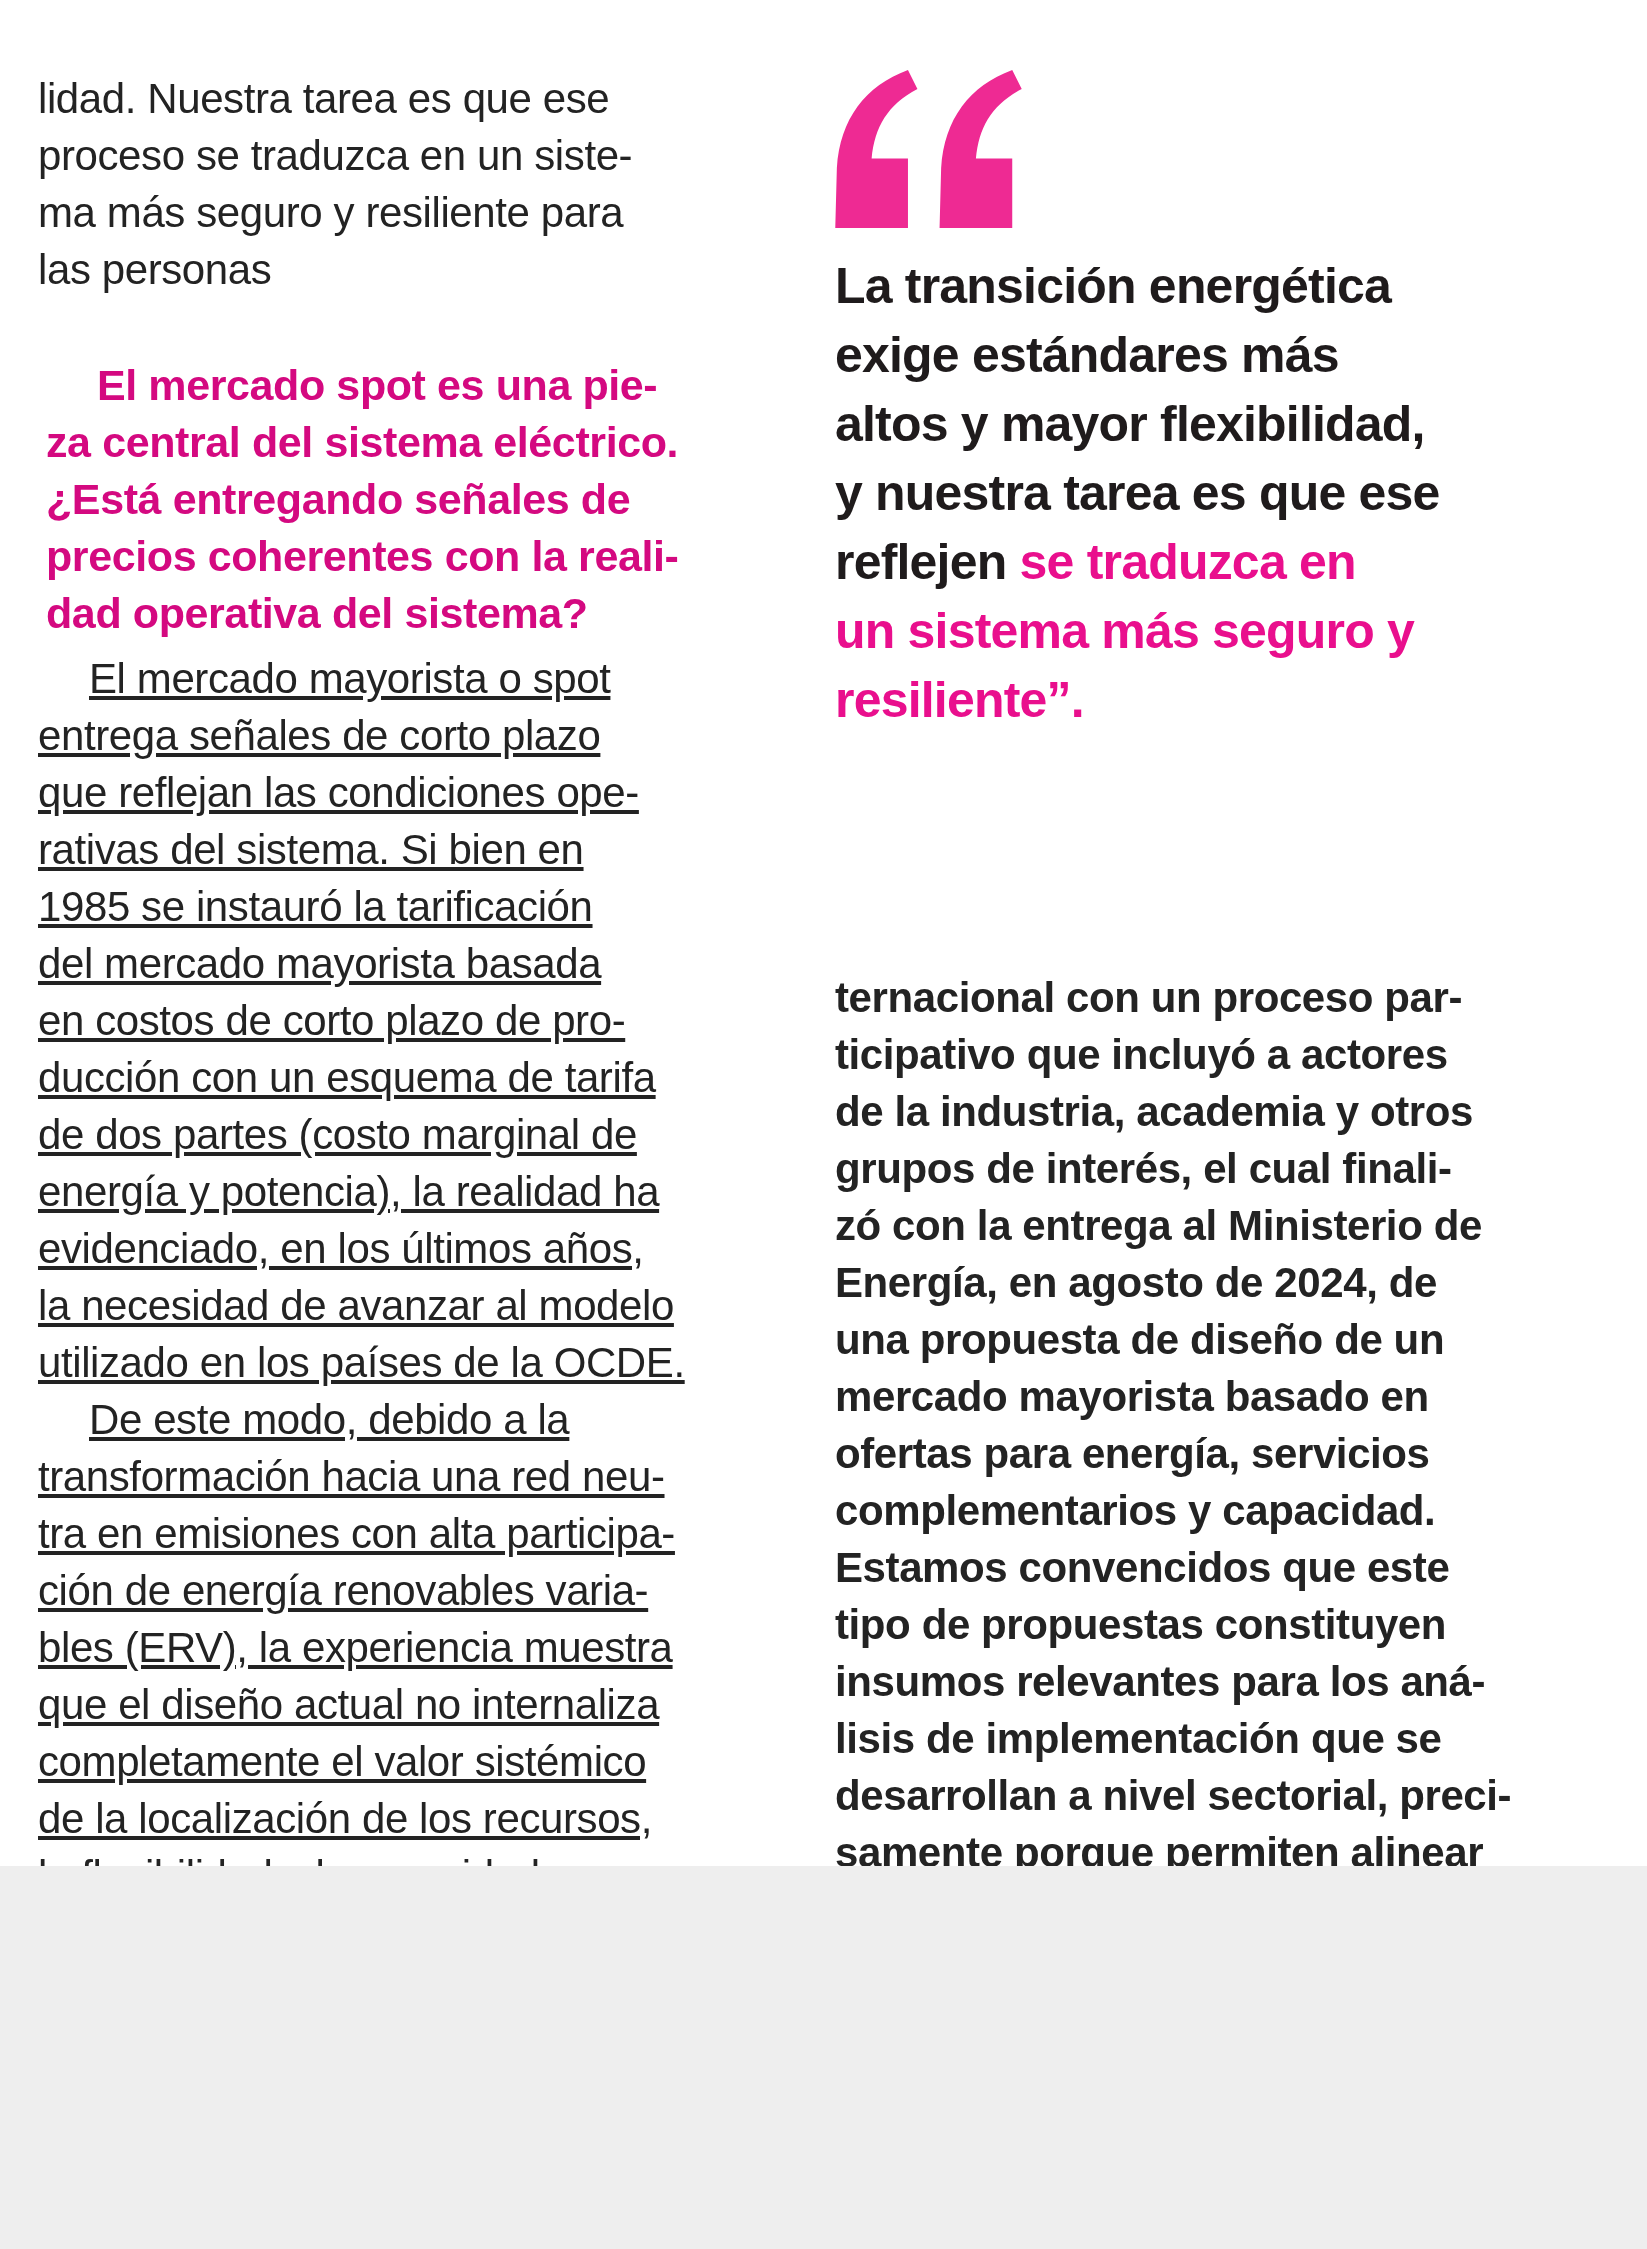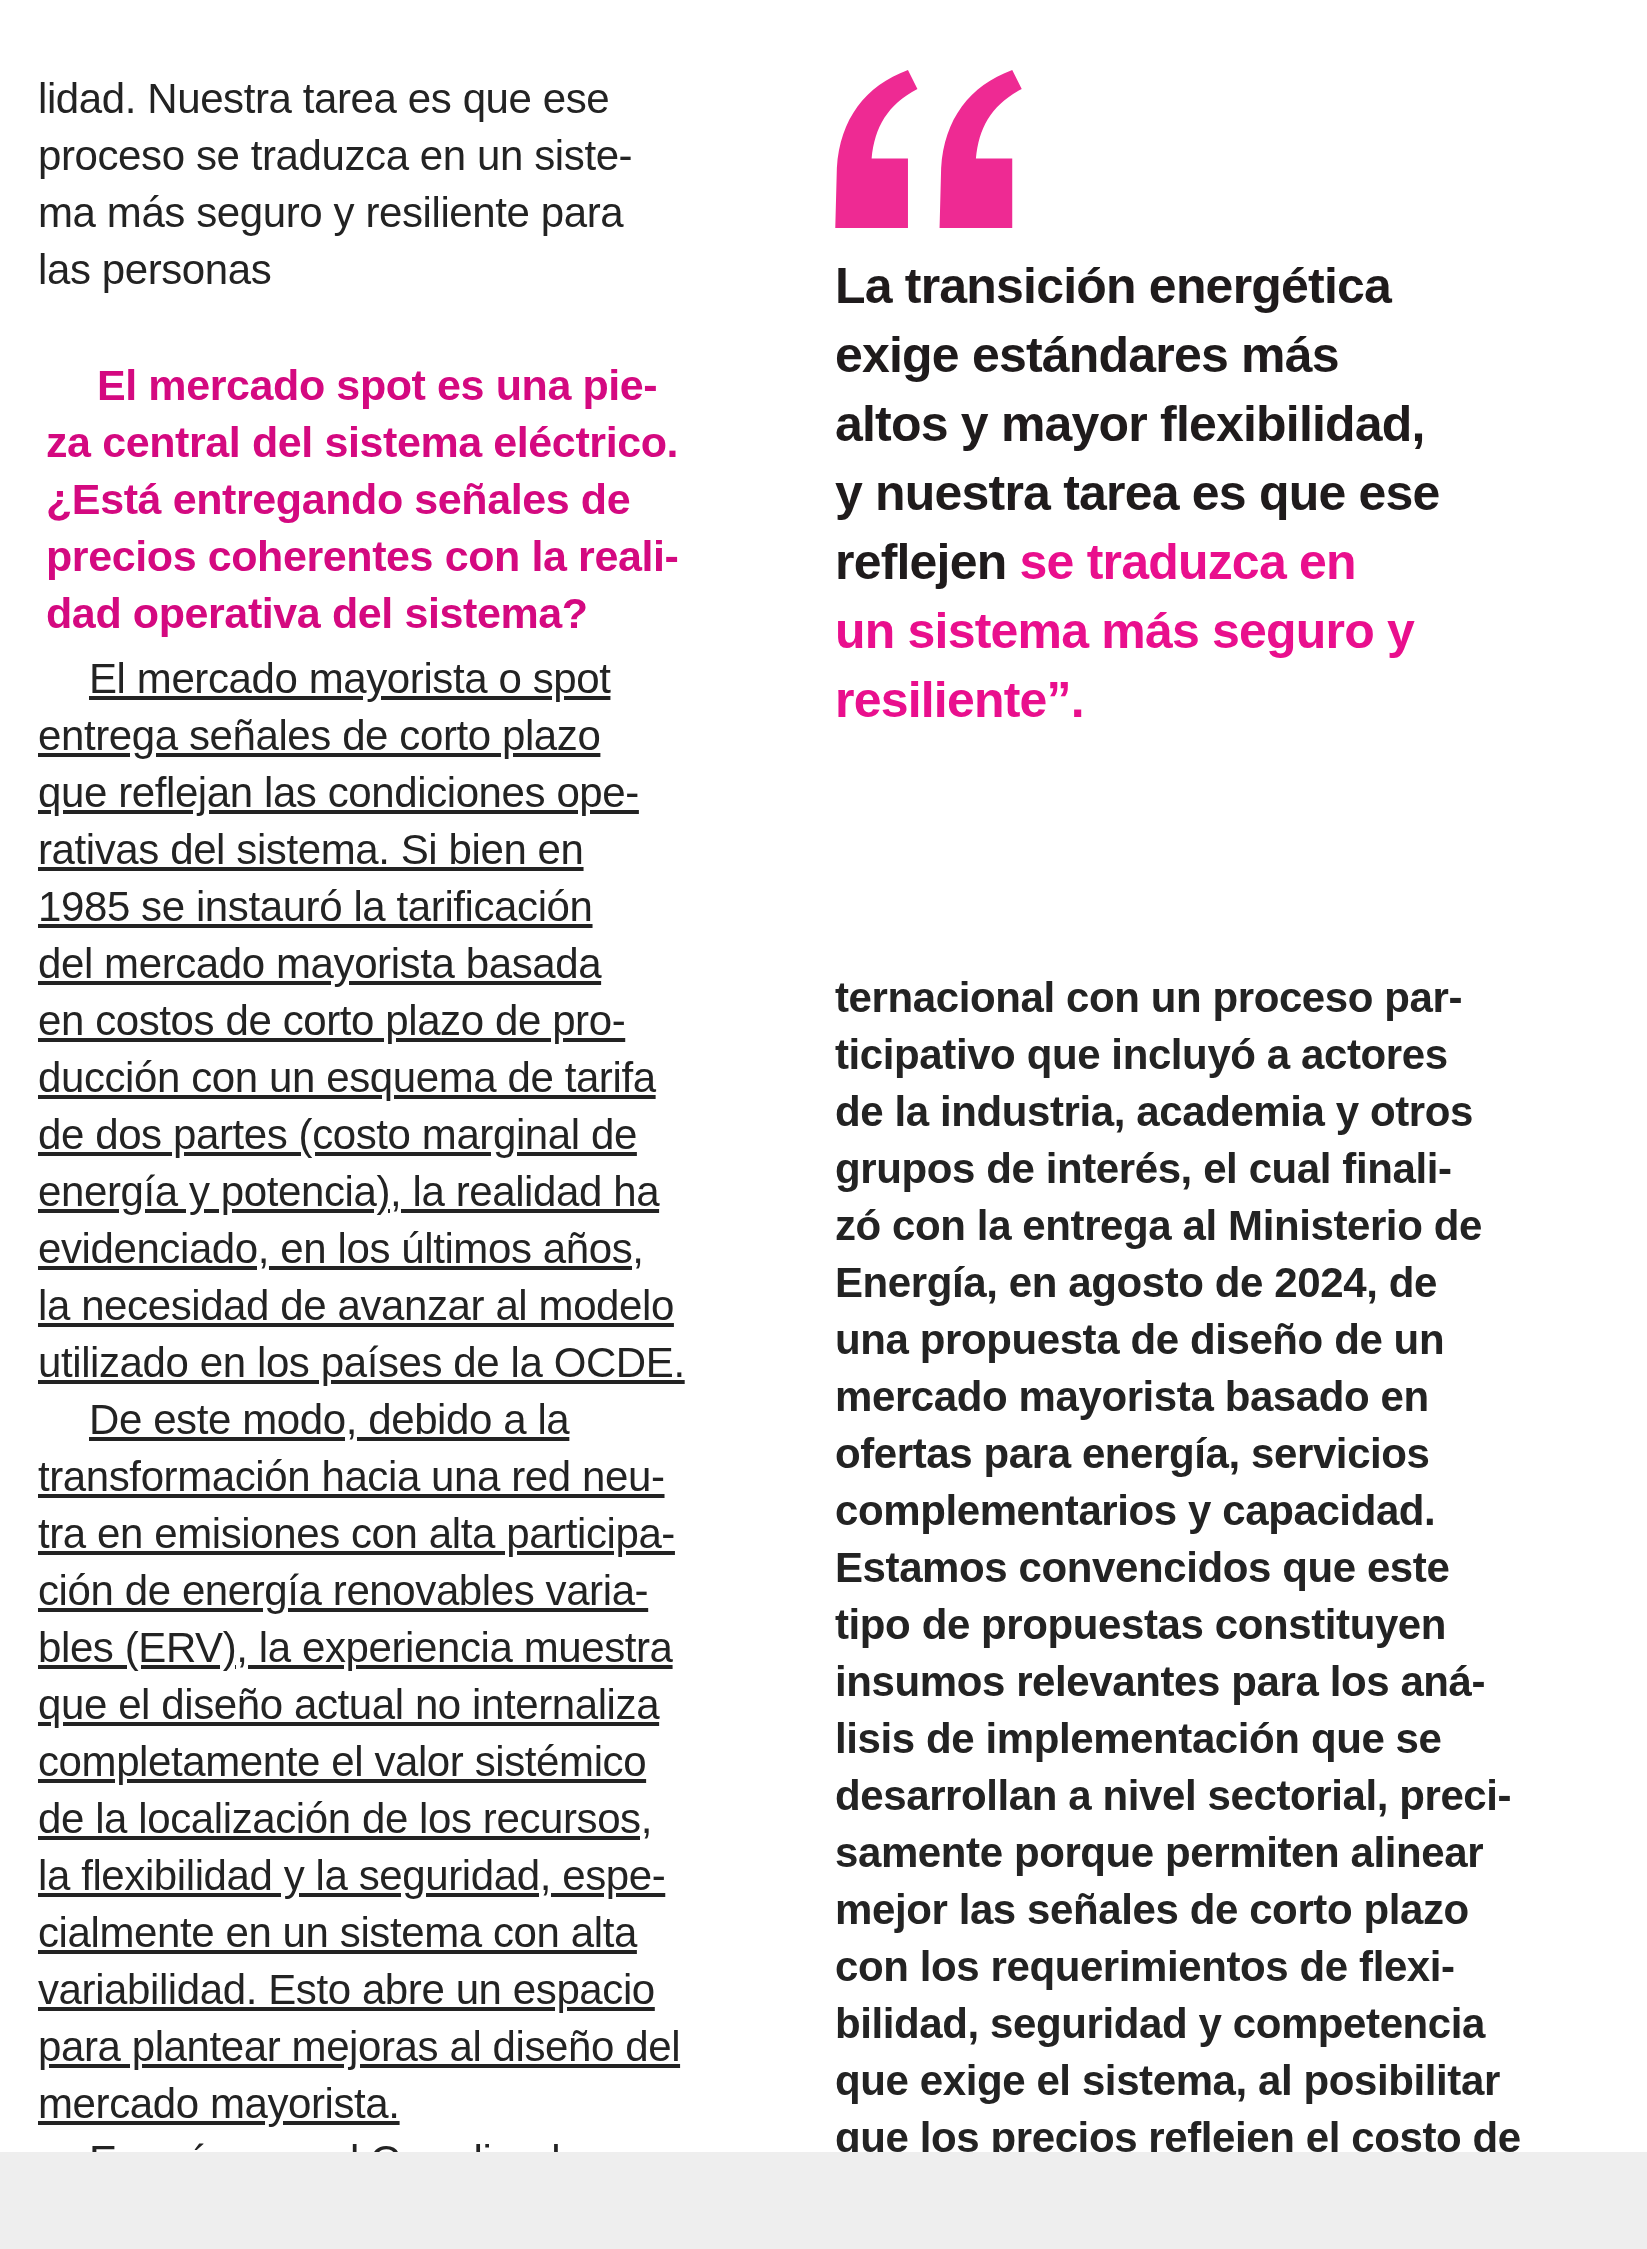--- a/index.html
+++ b/index.html
@@ -6,21 +6,21 @@
     --pink-heading:#d40980;
     --pink-quote:#e90f8d;
     --pink-mark:#ee2a93;
     --body-text:#232323;
     --quote-text:#1f1b1c;
     --bg:#ffffff;
   }
   html,body{margin:0;padding:0;background:#eee;}
   .page{
     position:relative;
-    width:1648px;height:2152px;
+    width:1648px;height:1866px;
     background:var(--bg);
     overflow:hidden;
     font-family:"Liberation Sans", sans-serif;
   }
   .col{position:absolute;top:70px;}
   .col-left{left:38px;width:764px;}
   .col-right{left:835px;width:783px;}
   .body{
     margin:0;
     font-size:42px;

